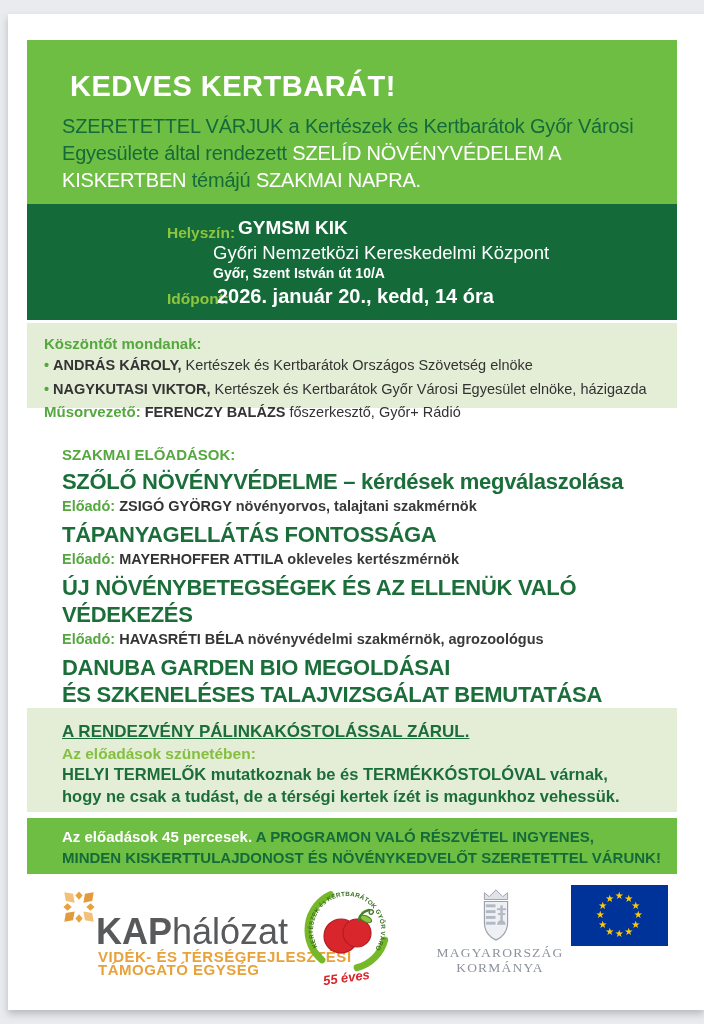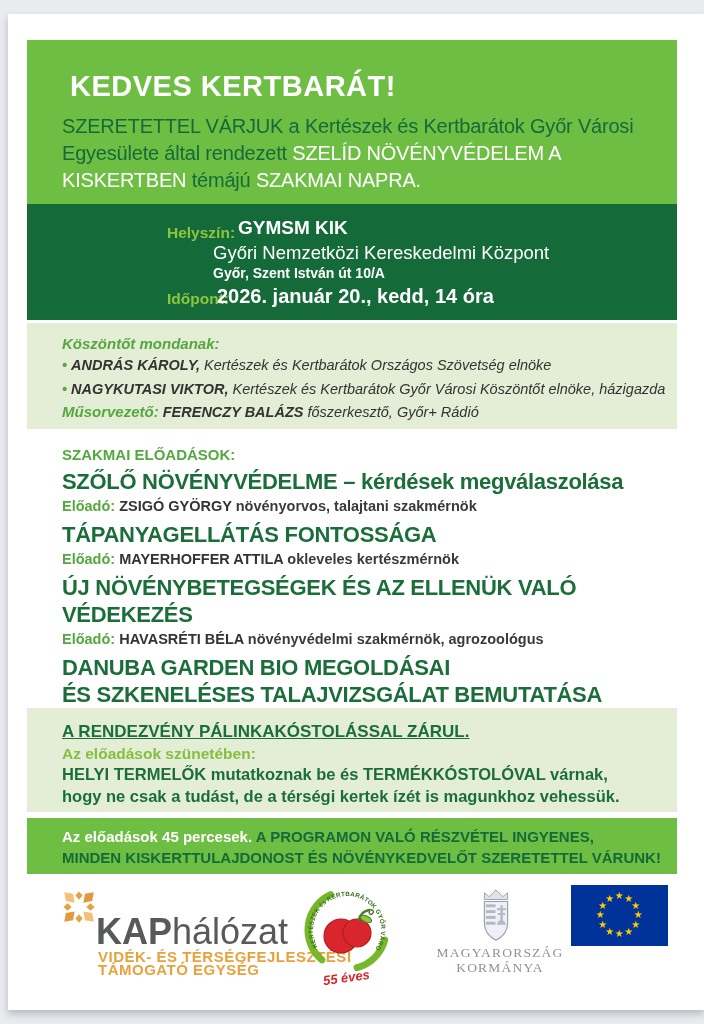--- a/index.html
+++ b/index.html
@@ -30,22 +30,22 @@
          display:flex;align-items:center;justify-content:center;}
   .lbl{position:absolute;color:var(--light_green);font-size:15.5px;font-weight:bold;}
   .loc-lbl{left:140px;top:20px;}
   .time-lbl{left:140px;top:86px;}
   .venue-name{position:absolute;left:211px;top:13px;color:#fff;font-size:19px;font-weight:bold;}
   .venue-full{position:absolute;left:186px;top:38px;color:#fff;font-size:18.5px;font-weight:normal;}
   .venue-addr{position:absolute;left:186px;top:61px;color:#fff;font-size:14px;font-weight:bold;}
   .time-val{position:absolute;left:190px;top:81px;color:#fff;font-size:20px;font-weight:bold;}
 
   
-  .greeters{position:absolute;left:19px;top:309px;width:650px;height:106px;
-            background:var(--section_bg);padding:11px 0 0 35px;font-style:italic;}
+  .greeters{position:absolute;left:19px;top:309px;width:650px;height:85px;
+            background:var(--section_bg);padding:11px 0 0 17px;}
   .sec-label{color:var(--label_green);font-size:15px;font-weight:bold;line-height:20px;}
   .greet-row{font-size:14.5px;line-height:23.5px;color:var(--text_dark);}
   .greet-row .bullet{color:var(--label_green);font-weight:bold;}
   .p-name{font-weight:bold;color:#333;}
   .p-role{font-weight:normal;color:#333;}
 
   
   .talks{position:absolute;left:54px;top:431px;width:620px;}
   .talks .sec-label{margin-bottom:2px;}
   .talk-title{color:var(--title_green);font-size:22px;font-weight:bold;line-height:27px;
@@ -106,21 +106,21 @@
   <section class="greeters">
     <div class="sec-label">Köszöntőt mondanak:</div>
     <div class="greet-row">
       <span class="bullet">•</span>
       <span class="p-name">ANDRÁS KÁROLY,</span>
       <span class="p-role">Kertészek és Kertbarátok Országos Szövetség elnöke</span>
     </div>
     <div class="greet-row">
       <span class="bullet">•</span>
       <span class="p-name">NAGYKUTASI VIKTOR,</span>
-      <span class="p-role">Kertészek és Kertbarátok Győr Városi Köszöntőt elnöke, házigazda</span>
+      <span class="p-role">Kertészek és Kertbarátok Győr Városi Egyesület elnöke, házigazda</span>
     </div>
     <div class="greet-row">
       <span class="sec-label">Műsorvezető:</span>
       <span class="p-name">FERENCZY BALÁZS</span>
       <span class="p-role">főszerkesztő, Győr+ Rádió</span>
     </div>
   </section>
 
   <section class="talks">
     <div class="sec-label">SZAKMAI ELŐADÁSOK:</div>

